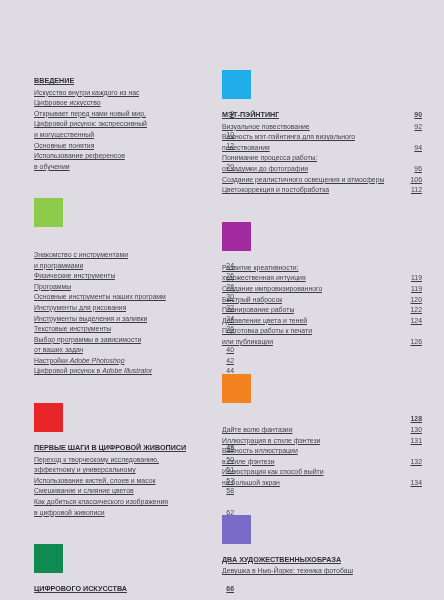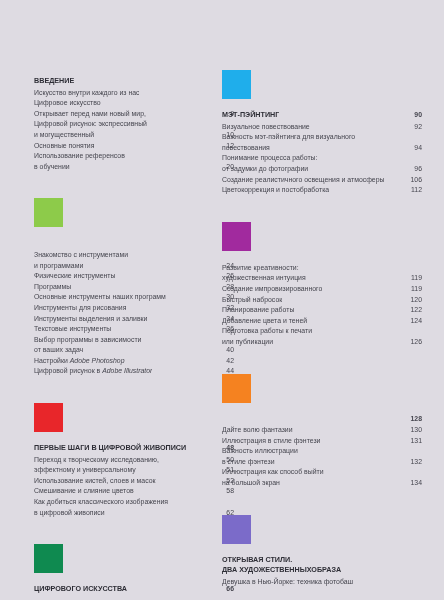--- a/index.html
+++ b/index.html
@@ -8,21 +8,21 @@
     background:#dedbe2;
     font-family:"Liberation Sans","DejaVu Sans",sans-serif;
     color:#3a3a42;
     overflow:hidden;
   }
   .page{position:relative;width:444px;height:600px;box-sizing:border-box;}
   .col{position:absolute;top:0;width:200px;}
   .col-left{left:34px;}
   .col-right{left:222px;}
 
-  .section{position:relative;margin-bottom:0;}
+  .section{position:relative;margin-bottom:0;text-decoration:underline;}
   .swatch{width:29px;height:29px;display:block;}
   .swatch-wrap{height:40px;}
   .entries{margin-top:1px;}
   .row{
     display:flex;align-items:baseline;
     font-size:6.9px;line-height:10.6px;color:#45454e;
     white-space:nowrap;
   }
   .row .t{flex:0 1 auto;overflow:hidden;}
   .row .sp{flex:1 1 auto;min-width:4px;}
@@ -349,25 +349,20 @@
             <span class="pg">134</span>
           </div>
         </div>
         <div class="gap"></div>
       </div>
       <div class="section">
         <div class="swatch-wrap">
           <span class="swatch" style="background: rgb(123, 107, 201);"></span>
         </div>
         <div class="row head">
-          <span class="t">ОТКРЫВАЯ СТИЛИ.</span>
-          <span class="sp"></span>
-          <span class="pg"></span>
-        </div>
-        <div class="row head">
           <span class="t">ДВА ХУДОЖЕСТВЕННЫХОБРАЗА</span>
           <span class="sp"></span>
           <span class="pg"></span>
         </div>
         <div class="entries">
           <div class="row">
             <span class="t">Девушка в Нью-Йорке: техника фотобаш</span>
             <span class="sp"></span>
             <span class="pg"></span>
           </div>

